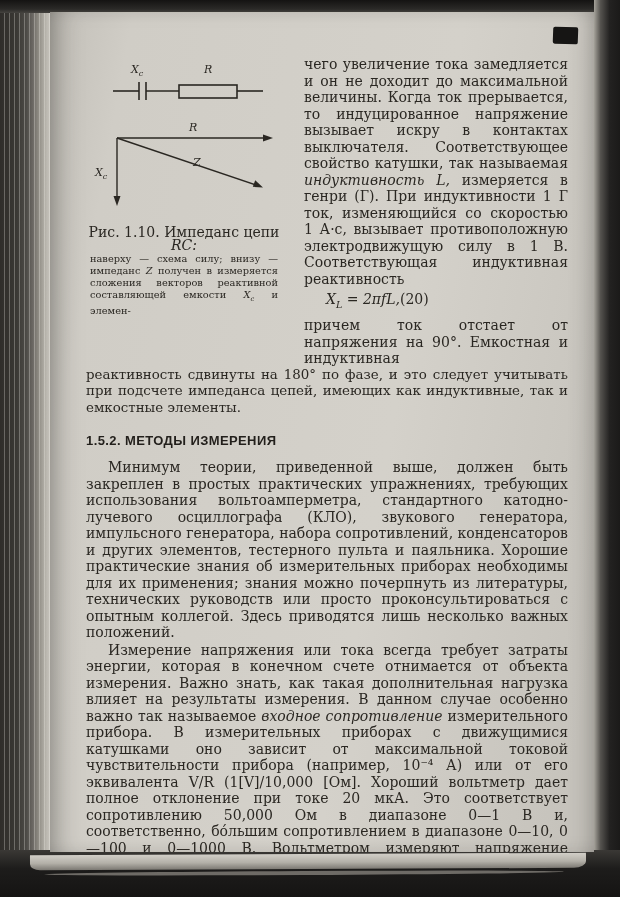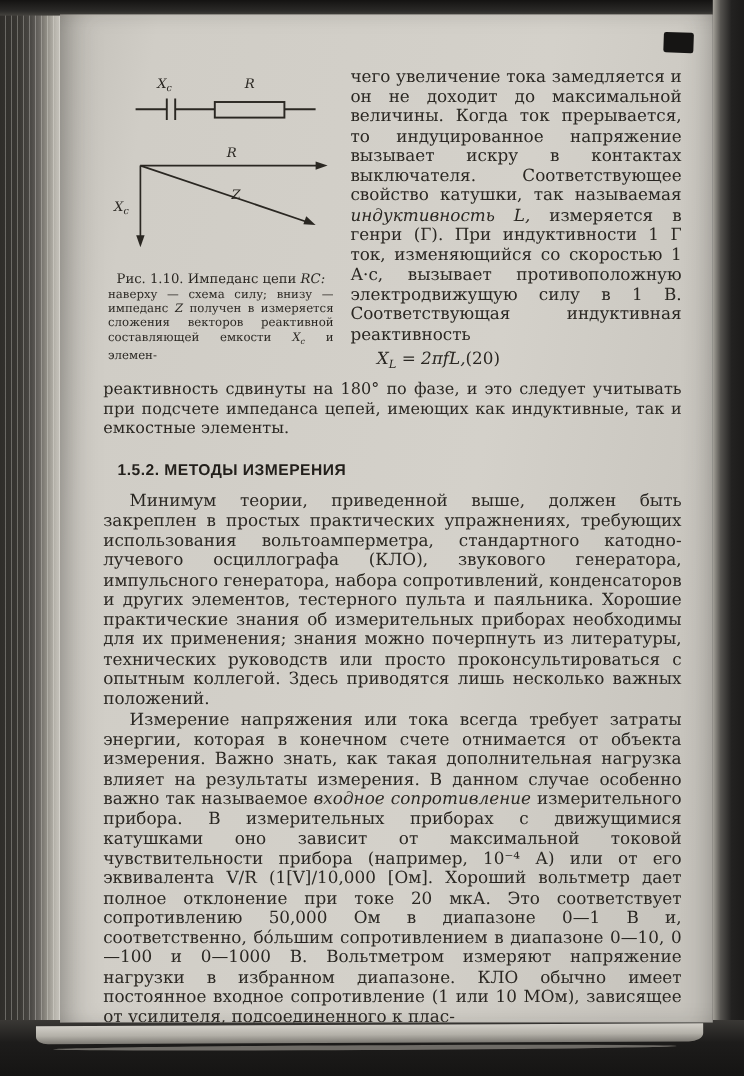--- a/index.html
+++ b/index.html
@@ -28,40 +28,40 @@
   
   .page{position:absolute;left:50px;top:12px;width:544px;height:840px;overflow:hidden;
     background:linear-gradient(100deg,#c2bfb8 0%,#d0cdc6 12%,#d4d1ca 60%,#c6c3bc 95%);
     box-shadow:inset 20px 0 30px -20px rgba(35,33,30,.55), inset -16px 0 26px -18px rgba(35,33,30,.45);
     color:#2a2722;}
   .artifact{position:absolute;right:16px;top:15px;width:25px;height:17px;
     background:#161514;border-radius:2px;transform:rotate(2deg);}
   .content{position:absolute;left:36px;top:44px;width:482px;}
 
   
-  .top-section{display:flex;gap:10px;}
+  .top-section{display:flex;gap:22px;}
   .fig-col{width:196px;flex:0 0 196px;}
   .txt-col{flex:1;font-size:13.4px;line-height:16.5px;text-align:justify;}
 
   .fig-svg{display:block;margin:4px auto 0 auto;}
   .fig-caption{margin-top:12px;}
-  .fig-cap-title{font-size:11px;line-height:13px;text-align:center;}
+  .fig-cap-title{font-size:14px;line-height:13px;text-align:center;}
   .fig-cap-body{font-size:9.8px;line-height:12px;text-align:justify;padding:1px 4px 0 4px;}
   .fig-cap-last{font-size:9.8px;line-height:12px;text-align:center;}
 
   .formula-row{display:flex;justify-content:flex-start;align-items:baseline;
     padding:4px 2px 4px 22px;font-size:14px;}
   .formula{font-style:italic;}
   .formula-num{font-style:normal;}
   sub.small{font-size:.68em;}
 
   .fullwidth{font-size:13.4px;line-height:16.5px;text-align:justify;margin-top:0;}
 
   .heading{font-family:"Liberation Sans", sans-serif;font-weight:700;
-    font-size:13px;letter-spacing:.4px;color:#221f1b;margin:17px 0 11px 12px;}
+    font-size:13px;letter-spacing:.4px;color:#221f1b;margin:17px 0 11px 0;}
 
   .bodypara{font-size:14px;line-height:16.5px;text-align:justify;text-indent:22px;margin:0;}
   .bodypara + .bodypara{margin-top:1px;}
   .ital{font-style:italic;}
 </style>
 </head>
 <body>
 
 <div class="edge-strip"></div>
 <div class="top-strip"></div>
@@ -111,20 +111,21 @@
           <div class="fig-cap-body"><span>наверху — схема силу; внизу — импеданс </span><span class="ital">Z</span><span> получен в измеряется сложения векторов реактивной составляющей емкости </span><span class="ital">X</span><sub class="small ital">c</sub><span> и элемен-</span></div>
         </div>
       </div>
 
       <div class="txt-col">
         <p class="bodypara" style="text-indent:0;"><span>чего увеличение тока замедляется и он не доходит до максимальной величины. Когда ток прерывается, то индуцированное напряжение вызывает искру в контактах выключателя. Соответствующее свойство катушки, так называемая </span><span class="ital">индуктивность L,</span><span> измеряется в генри (Г). При индуктивности 1 Г ток, изменяющийся со скоростью 1 А·с, вызывает противоположную электродвижущую силу в 1 В. Соответствующая индуктивная реактивность</span></p>
         <div class="formula-row">
           <span class="formula"><span>X</span><sub class="small">L</sub><span> = 2πfL,</span></span>
           <span class="formula-num">(20)</span>
         </div>
+        <p class="bodypara" style="text-indent:0;">причем ток отстает от напряжения на 90°. Емкостная и индуктивная</p>
       </div>
     </div>
 
     <p class="fullwidth">реактивность сдвинуты на 180° по фазе, и это следует учитывать при подсчете импеданса цепей, имеющих как индуктивные, так и емкостные элементы.</p>
 
     <div class="heading">1.5.2. МЕТОДЫ ИЗМЕРЕНИЯ</div>
 
     <p class="bodypara">Минимум теории, приведенной выше, должен быть закреплен в простых практических упражнениях, требующих использования вольтоамперметра, стандартного катодно-лучевого осциллографа (КЛО), звукового генератора, импульсного генератора, набора сопротивлений, конденсаторов и других элементов, тестерного пульта и паяльника. Хорошие практические знания об измерительных приборах необходимы для их применения; знания можно почерпнуть из литературы, технических руководств или просто проконсультироваться с опытным коллегой. Здесь приводятся лишь несколько важных положений.</p>
     <p class="bodypara"><span>Измерение напряжения или тока всегда требует затраты энергии, которая в конечном счете отнимается от объекта измерения. Важно знать, как такая дополнительная нагрузка влияет на результаты измерения. В данном случае особенно важно так называемое </span><span class="ital">входное сопротивление</span><span> измерительного прибора. В измерительных приборах с движущимися катушками оно зависит от максимальной токовой чувствительности прибора (например, 10⁻⁴ А) или от его эквивалента V/R (1[V]/10,000 [Ом]. Хороший вольтметр дает полное отклонение при токе 20 мкА. Это соответствует сопротивлению 50,000 Ом в диапазоне 0—1 В и, соответственно, бо́льшим сопротивлением в диапазоне 0—10, 0—100 и 0—1000 В. Вольтметром измеряют напряжение нагрузки в избранном диапазоне. КЛО обычно имеет постоянное входное сопротивление (1 или 10 МОм), зависящее от усилителя, подсоединенного к плас-</span></p>
 

